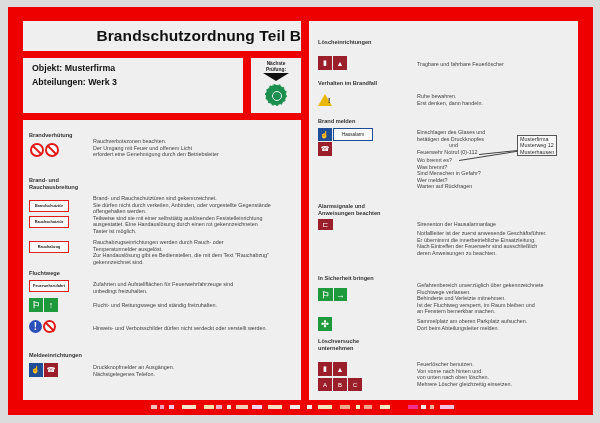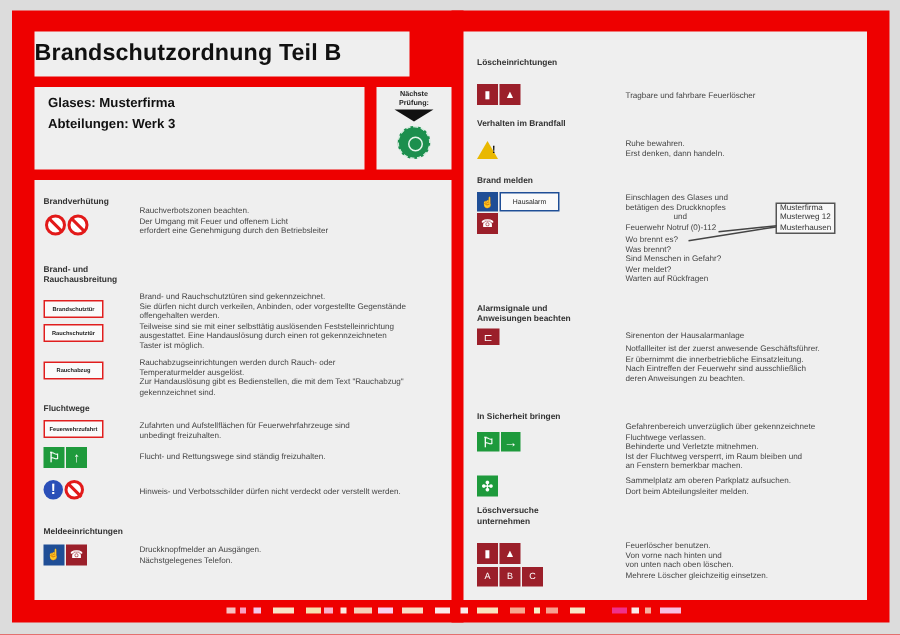--- a/index.html
+++ b/index.html
@@ -1,20 +1,20 @@
 <!DOCTYPE html>
 <html><head>
 <meta charset="utf-8">
 <style>
   * { box-sizing: border-box; margin: 0; padding: 0; }
   html, body { width: 600px; height: 423px; overflow: hidden; }
   body { background: #dcdcdc; font-family: "Liberation Sans", sans-serif; color: #333; position: relative; }
   .frame { position: absolute; left: 8px; top: 7px; width: 585px; height: 408px; background: #ee0000; }
   .panel { position: absolute; background: #efefef; }
-  .title-box { left: 23px; top: 21px; width: 250px; height: 30px; display: flex; align-items: center; justify-content: flex-start; }
+  .title-box { left: 23px; top: 21px; width: 278px; height: 30px; display: flex; align-items: center; justify-content: flex-end; }
   .title-box h1 { font-size: 15.5px; font-weight: bold; color: #111; letter-spacing: 0.1px; }
   .object-box { left: 23px; top: 58px; width: 220px; height: 55px; padding: 3px 9px; }
   .object-box div { font-size: 8.8px; font-weight: bold; color: #111; line-height: 14px; }
   .pruef-box { left: 251px; top: 58px; width: 50px; height: 55px; display: flex; flex-direction: column; align-items: center; }
   .pruef-label { font-size: 4.8px; font-weight: bold; color: #222; text-align: center; line-height: 5.5px; margin-top: 3px; }
   .arrow-down { width: 0; height: 0; border-left: 13px solid transparent; border-right: 13px solid transparent; border-top: 8px solid #111; margin-top: 1px; }
   .badge { width: 22px; height: 22px; border-radius: 50%; background: #1c8f4e; margin-top: 3px; position: relative; border: 1.5px dashed #cfe9da; }
   .badge::after { content: ""; position: absolute; left: 6px; top: 6px; width: 8px; height: 8px; border-radius: 50%; border: 1px solid #e6f5ec; }
   .left-panel { left: 23px; top: 120px; width: 278px; height: 280px; }
   .right-panel { left: 309px; top: 21px; width: 269px; height: 379px; }
@@ -40,21 +40,21 @@
 <body>
 
 <div class="frame"></div>
 <div class="vdiv"></div>
 
 <div class="panel title-box">
   <h1>Brandschutzordnung Teil B</h1>
 </div>
 
 <div class="panel object-box">
-  <div>Glases: Musterfirma</div>
+  <div>Objekt: Musterfirma</div>
   <div>Abteilungen:  Werk 3</div>
 </div>
 
 <div class="panel pruef-box">
   <div class="pruef-label">
     <div>Nächste</div>
     <div>Prüfung:</div>
   </div>
   <div class="arrow-down"></div>
   <div class="badge"></div>

